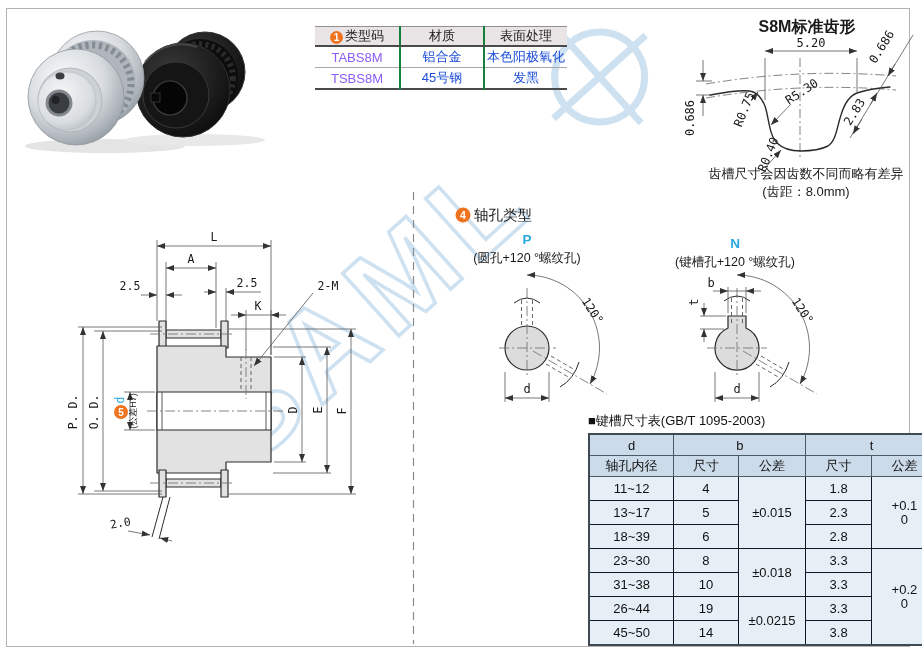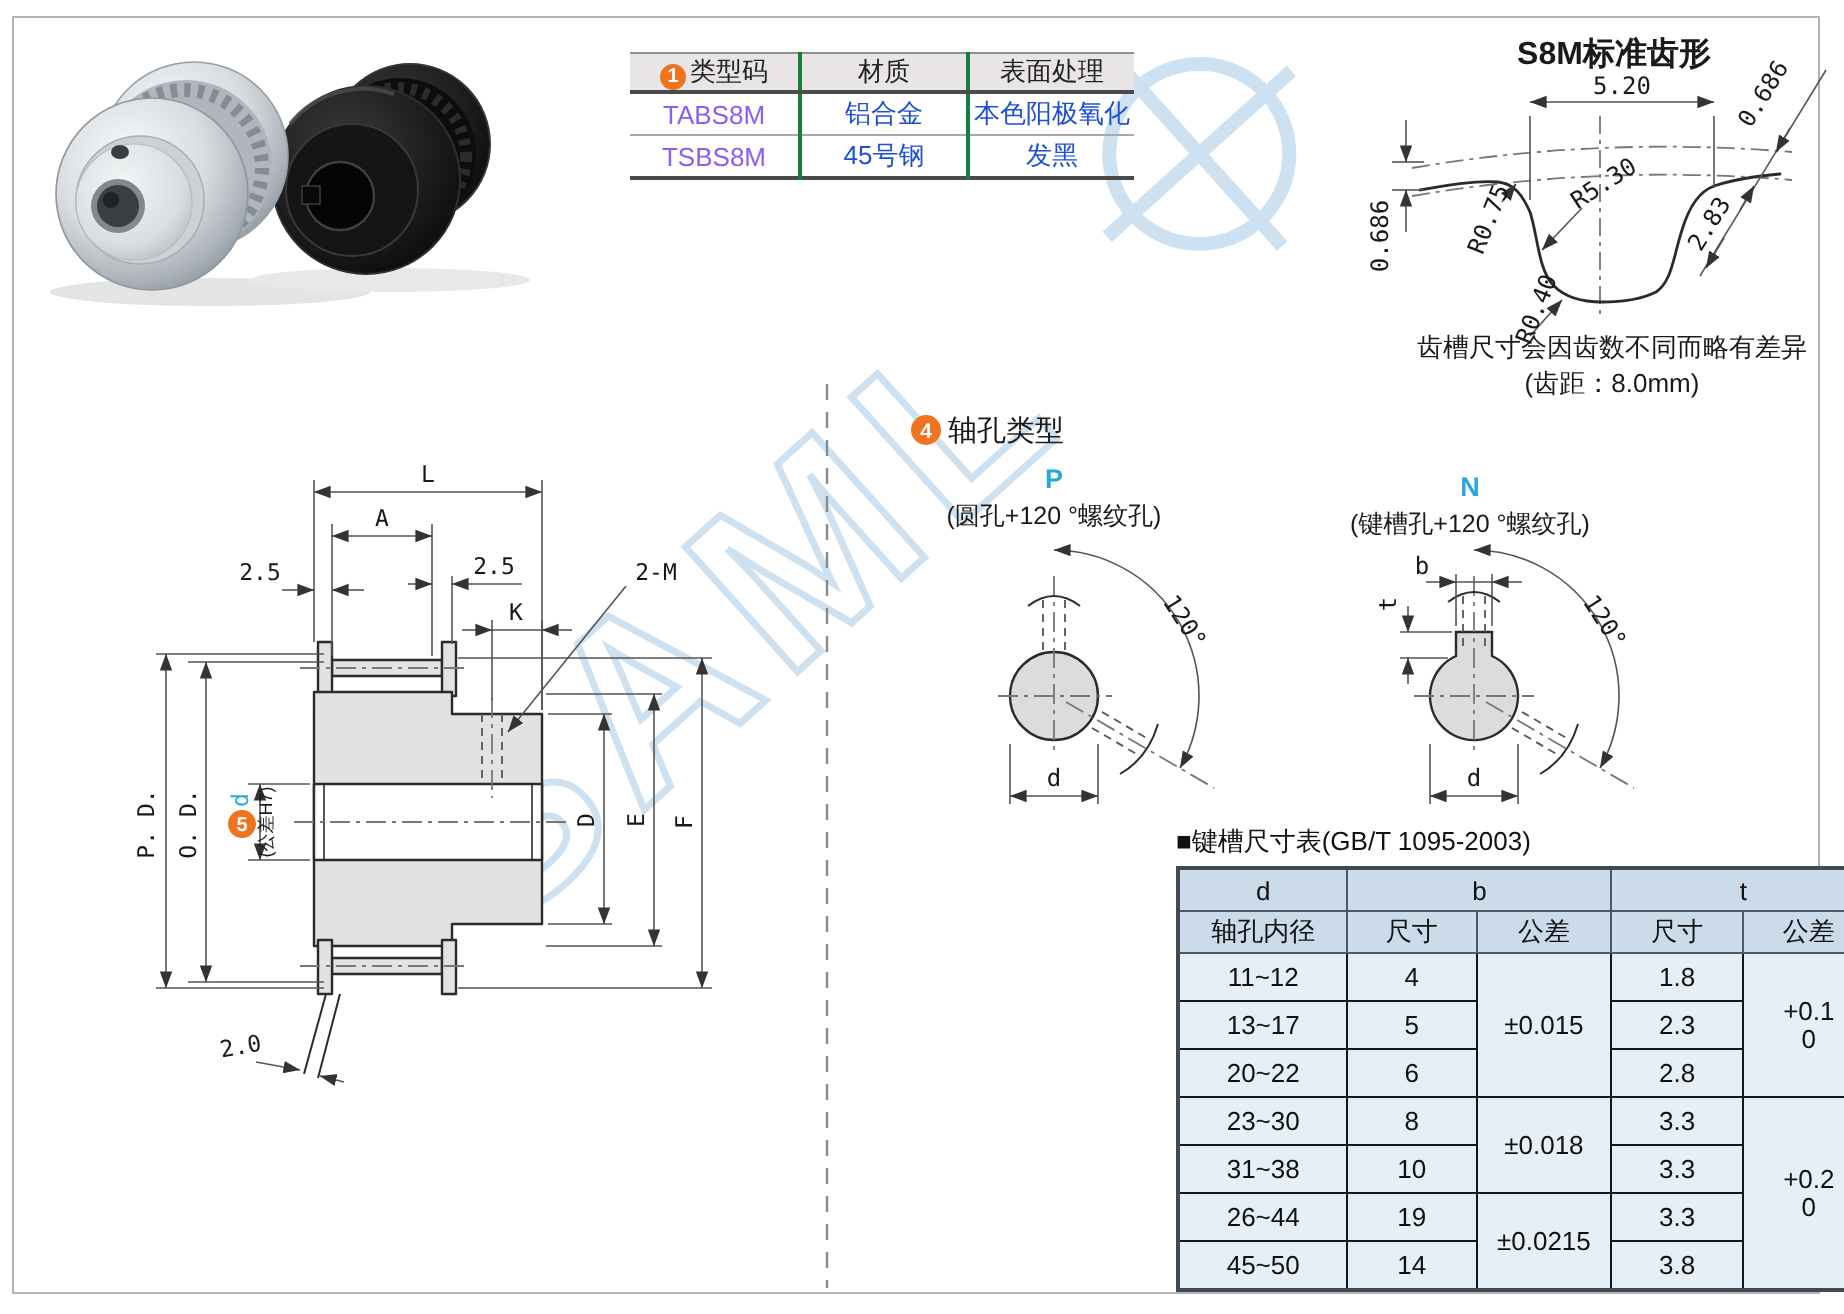--- a/index.html
+++ b/index.html
@@ -377,21 +377,21 @@
             <div>+0.1</div>
             <div>0</div>
           </td>
         </tr>
         <tr>
           <td>13~17</td>
           <td>5</td>
           <td>2.3</td>
         </tr>
         <tr>
-          <td>20~22</td>
+          <td>18~39</td>
           <td>6</td>
           <td>2.8</td>
         </tr>
         <tr>
           <td>23~30</td>
           <td>8</td>
           <td rowspan="2">±0.018</td>
           <td>3.3</td>
           <td rowspan="4">
             <div>+0.2</div>

